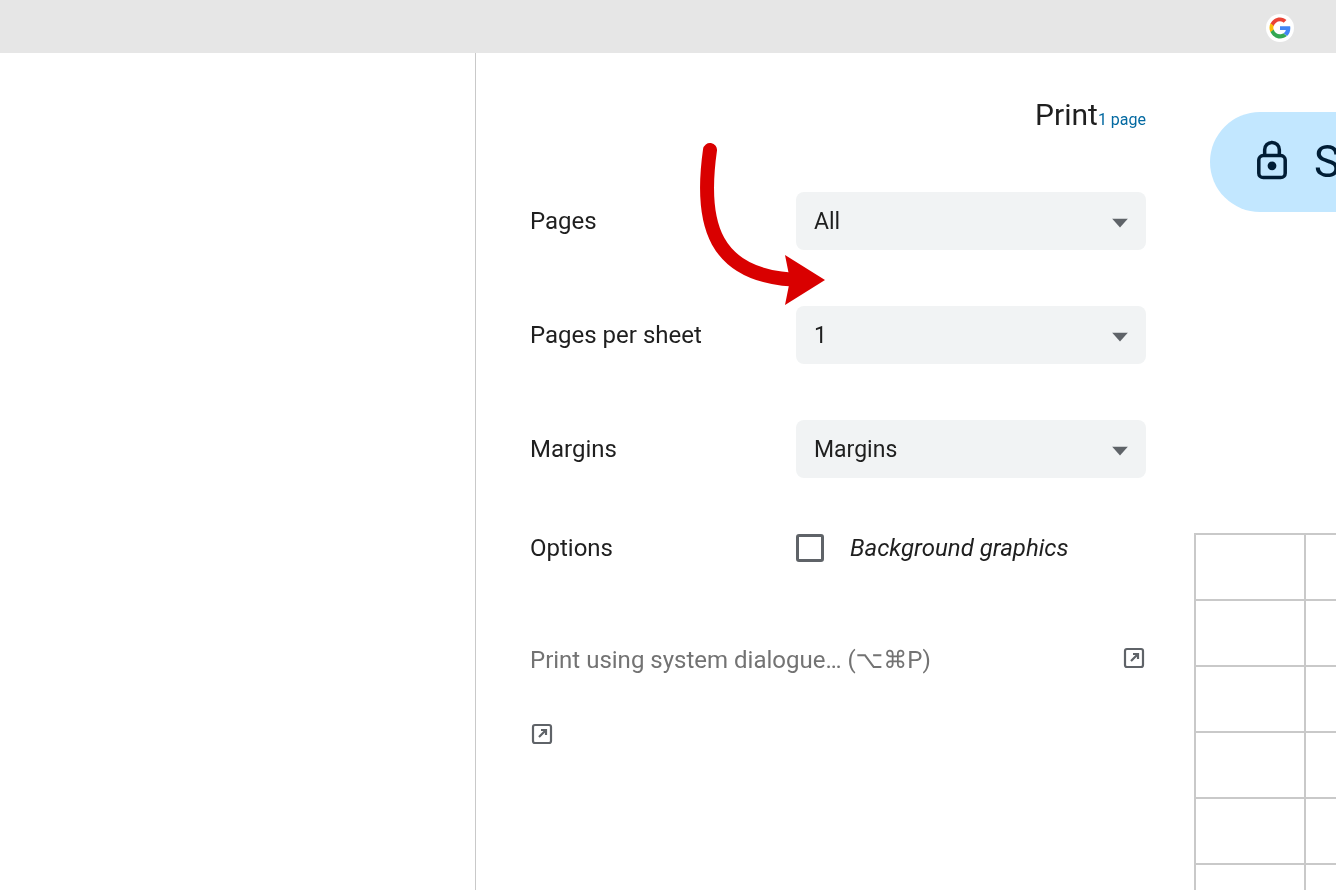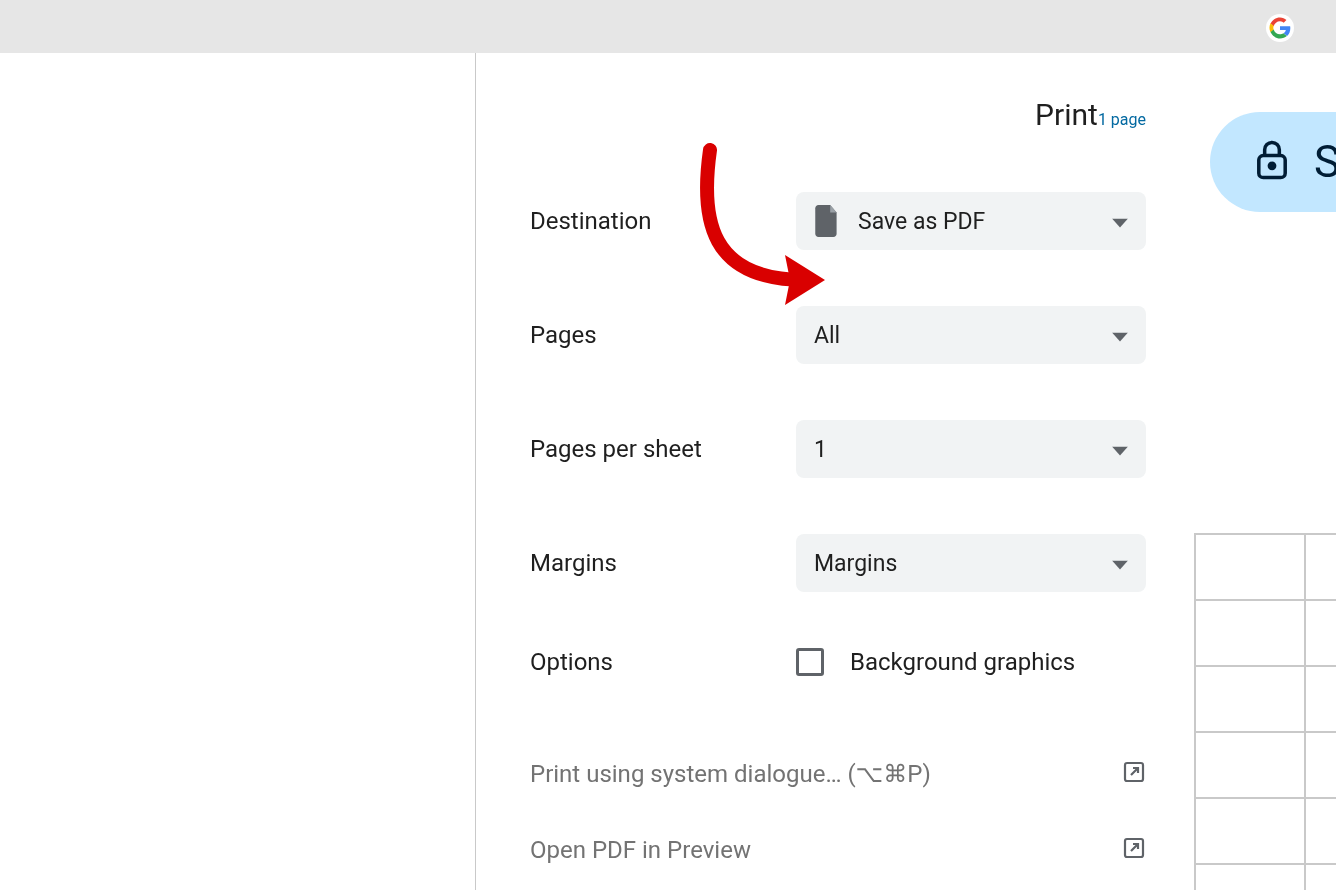--- a/index.html
+++ b/index.html
@@ -94,20 +94,21 @@
     position: absolute;
     right: 18px;
     top: 50%;
     transform: translateY(-50%);
   }
 
   .checkbox-row {
     display: flex;
     align-items: center;
     gap: 26px;
+    font-style: italic;
   }
   .checkbox {
     width: 28px; height: 28px;
     border: 3px solid #5f6368;
     border-radius: 3px;
     cursor: pointer;
   }
   .checkbox-label {
     font-size: 24px;
     color: #1f1f1f;
@@ -184,39 +185,20 @@
 
 <div class="preview-pane"></div>
 
 <div class="print-panel">
 
   <div class="print-header">
     <div class="print-title">Print</div>
     <div class="page-count">1 page</div>
   </div>
 
-  <div class="row">
-    <div class="row-label">Destination</div>
-    <div class="row-control">
-      <div class="select">
-        <span class="file-icon">
-          <svg width="26" height="32" viewBox="0 0 24 30">
-              <path fill="#5f6368" d="M4 0h11l6 7v20c0 1.7-1.3 3-3 3H4c-1.7 0-3-1.3-3-3V3C1 1.3 2.3 0 4 0z"></path>
-              <path fill="#9aa0a6" d="M15 0l6 7h-6V0z"></path>
-            </svg>
-        </span>
-        <span>Save as PDF</span>
-        <span class="caret">
-          <svg width="16" height="10" viewBox="0 0 16 10">
-              <path fill="#5f6368" d="M0 0l8 9 8-9z"></path>
-            </svg>
-        </span>
-      </div>
-    </div>
-  </div>
 
   <div class="row">
     <div class="row-label">Pages</div>
     <div class="row-control">
       <div class="select">
         <span>All</span>
         <span class="caret">
           <svg width="16" height="10" viewBox="0 0 16 10">
               <path fill="#5f6368" d="M0 0l8 9 8-9z"></path>
             </svg>
@@ -267,21 +249,20 @@
     <span class="link-text">Print using system dialogue… (⌥⌘P)</span>
     <span>
       <svg width="24" height="24" viewBox="0 0 24 24" fill="none" stroke="#5f6368" stroke-width="2.2">
         <rect x="3" y="3" width="18" height="18" rx="2"></rect>
         <path d="M9 15l7-7M11 8h5v5"></path>
       </svg>
     </span>
   </div>
 
   <div class="link-row">
-    <span class="link-text">Open PDF in Preview</span>
     <span>
       <svg width="24" height="24" viewBox="0 0 24 24" fill="none" stroke="#5f6368" stroke-width="2.2">
         <rect x="3" y="3" width="18" height="18" rx="2"></rect>
         <path d="M9 15l7-7M11 8h5v5"></path>
       </svg>
     </span>
   </div>
 
 </div>
 

